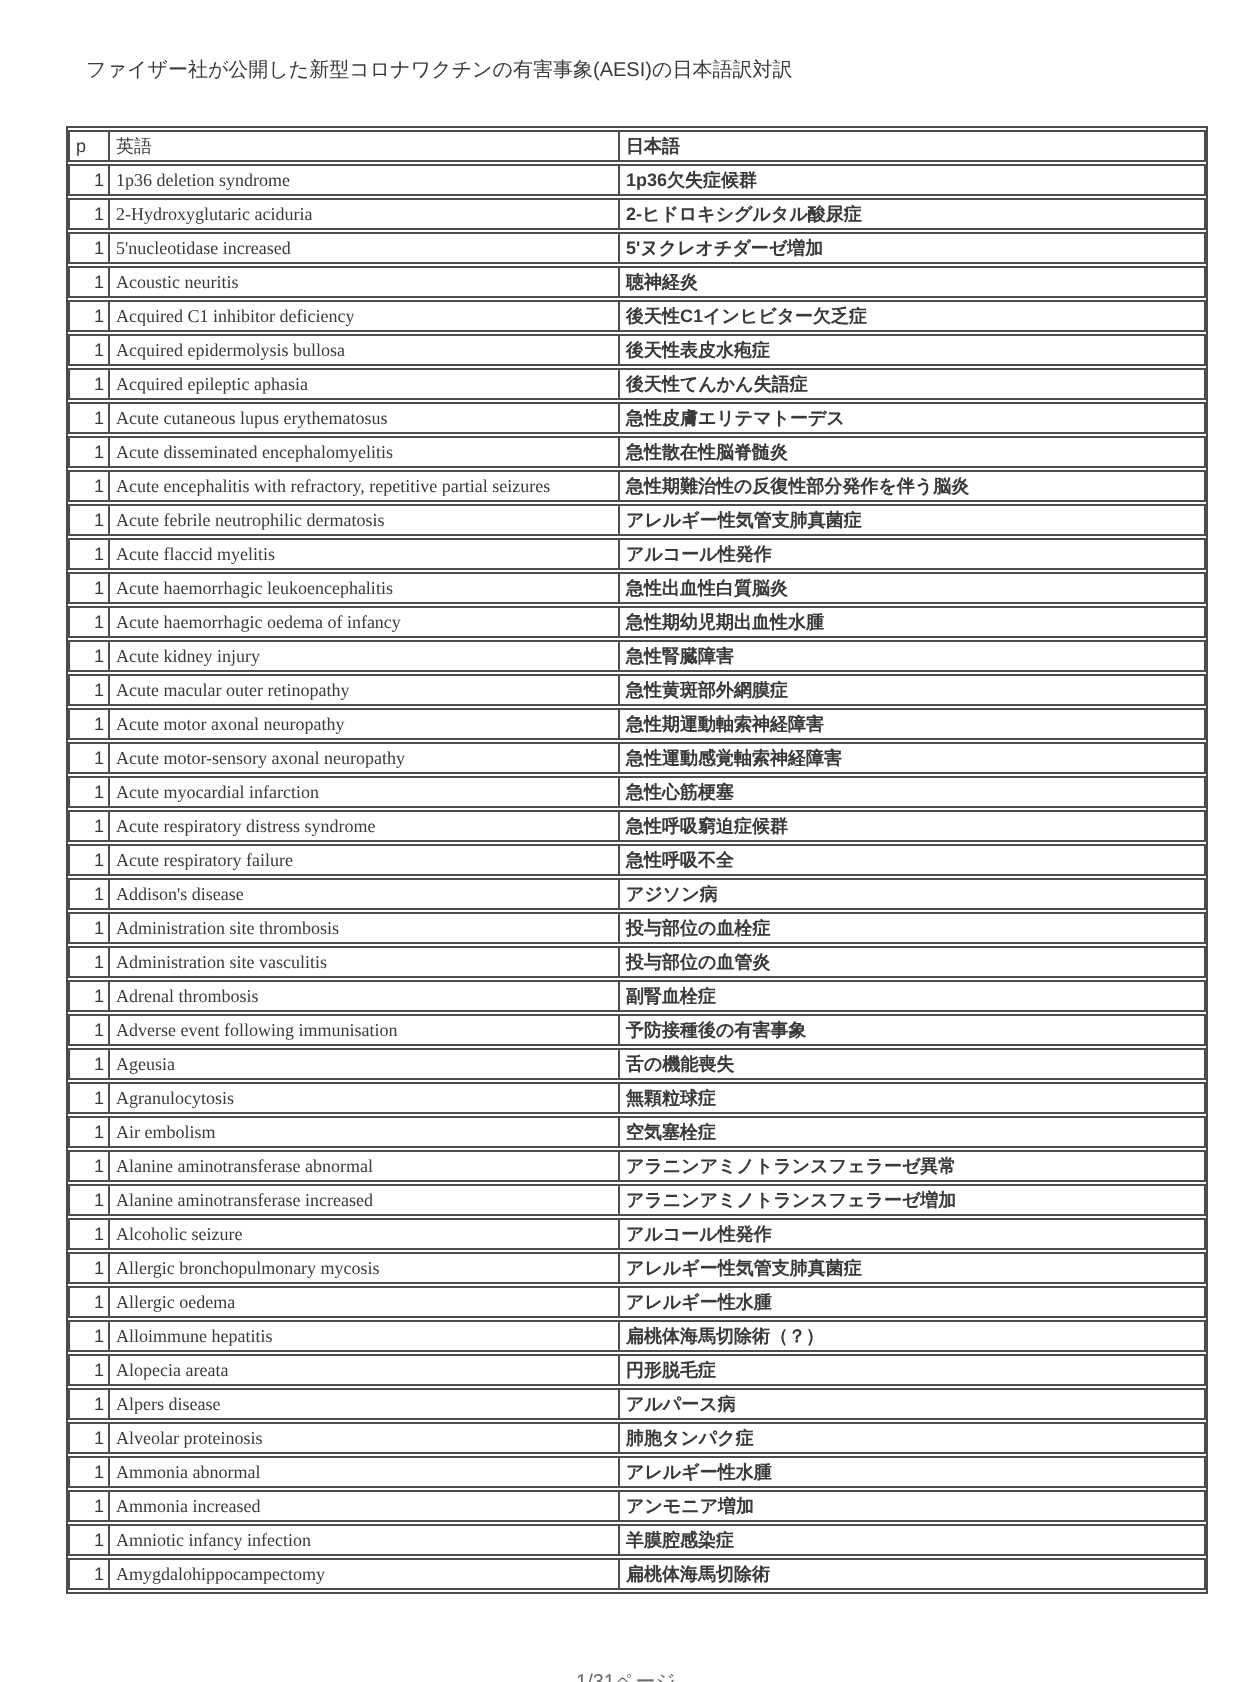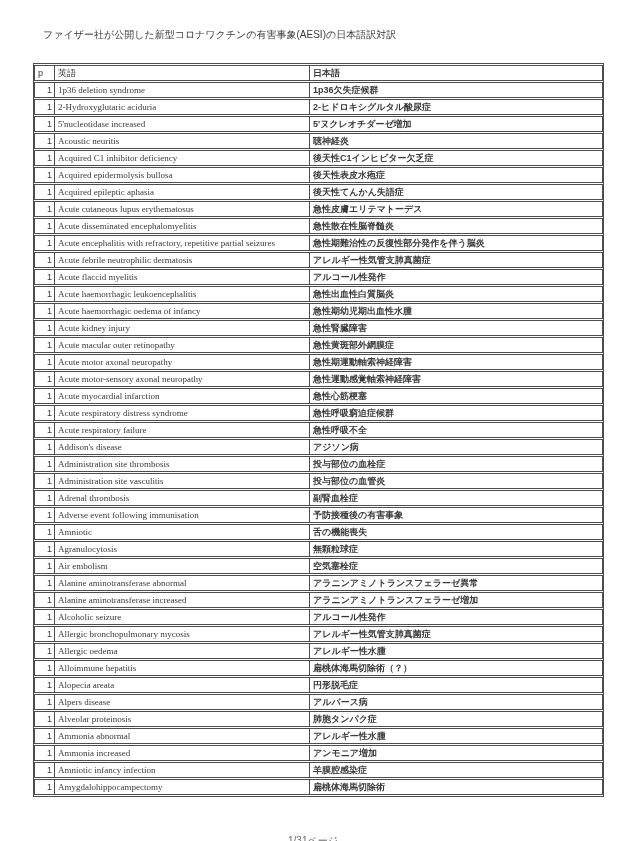--- a/index.html
+++ b/index.html
@@ -205,21 +205,21 @@
           <td class="col-en">Adrenal thrombosis</td>
           <td class="col-ja">副腎血栓症</td>
         </tr>
         <tr>
           <td class="col-p">1</td>
           <td class="col-en">Adverse event following immunisation</td>
           <td class="col-ja">予防接種後の有害事象</td>
         </tr>
         <tr>
           <td class="col-p">1</td>
-          <td class="col-en">Amniotic</td>
+          <td class="col-en">Ageusia</td>
           <td class="col-ja">舌の機能喪失</td>
         </tr>
         <tr>
           <td class="col-p">1</td>
           <td class="col-en">Agranulocytosis</td>
           <td class="col-ja">無顆粒球症</td>
         </tr>
         <tr>
           <td class="col-p">1</td>
           <td class="col-en">Air embolism</td>

